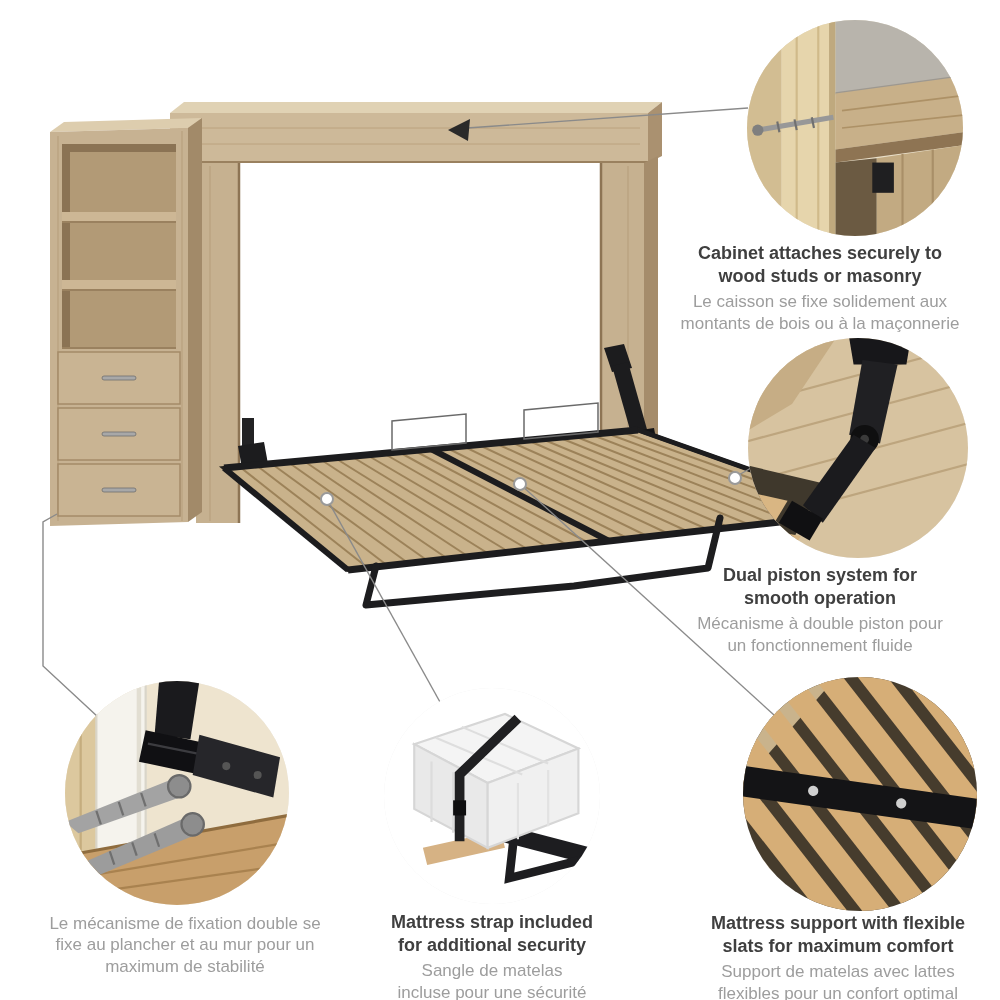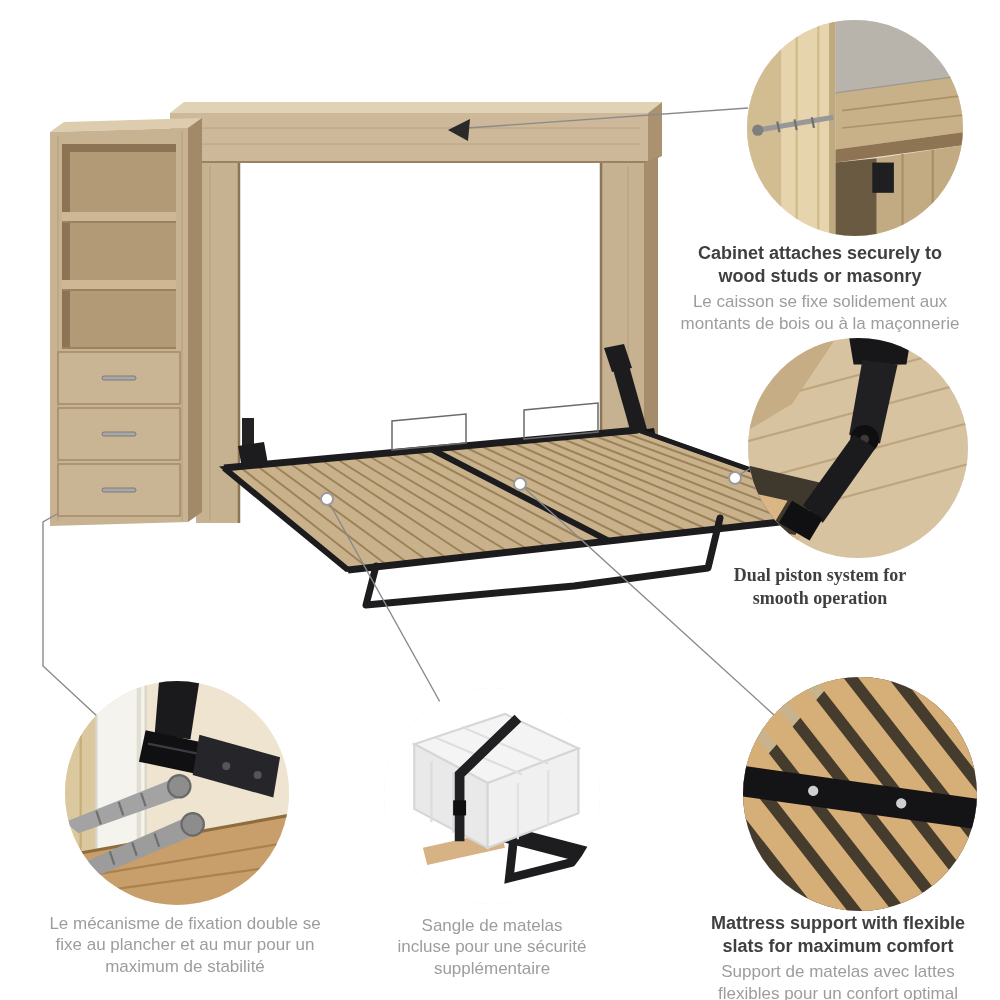--- a/index.html
+++ b/index.html
@@ -264,32 +264,36 @@
     </svg>
   </div>
 
   <div class="caption" style="left:618px;top:226px;width:404px;">
     <p class="en">Cabinet attaches securely to
 wood studs or masonry</p>
     <p class="fr">Le caisson se fixe solidement aux
 montants de bois ou à la maçonnerie</p>
   </div>
 
-  <div class="caption" style="left:650px;top:548px;width:340px;font-family:Liberation Serif, serif;">
+  <div class="caption" style="left:650px;top:548px;width:340px;">
     <p class="en">Dual piston system for
 smooth operation</p>
+    <p class="fr">Mécanisme à double piston pour
+un fonctionnement fluide</p>
   </div>
 
   <div class="caption" style="left:5px;top:893px;width:360px;">
     <p class="fr">Le mécanisme de fixation double se
 fixe au plancher et au mur pour un
 maximum de stabilité</p>
   </div>
 
   <div class="caption" style="left:362px;top:895px;width:260px;">
+    <p class="en">Mattress strap included
+for additional security</p>
     <p class="fr">Sangle de matelas
 incluse pour une sécurité
 supplémentaire</p>
   </div>
 
   <div class="caption" style="left:668px;top:896px;width:340px;">
     <p class="en">Mattress support with flexible
 slats for maximum comfort</p>
     <p class="fr">Support de matelas avec lattes
 flexibles pour un confort optimal</p>

